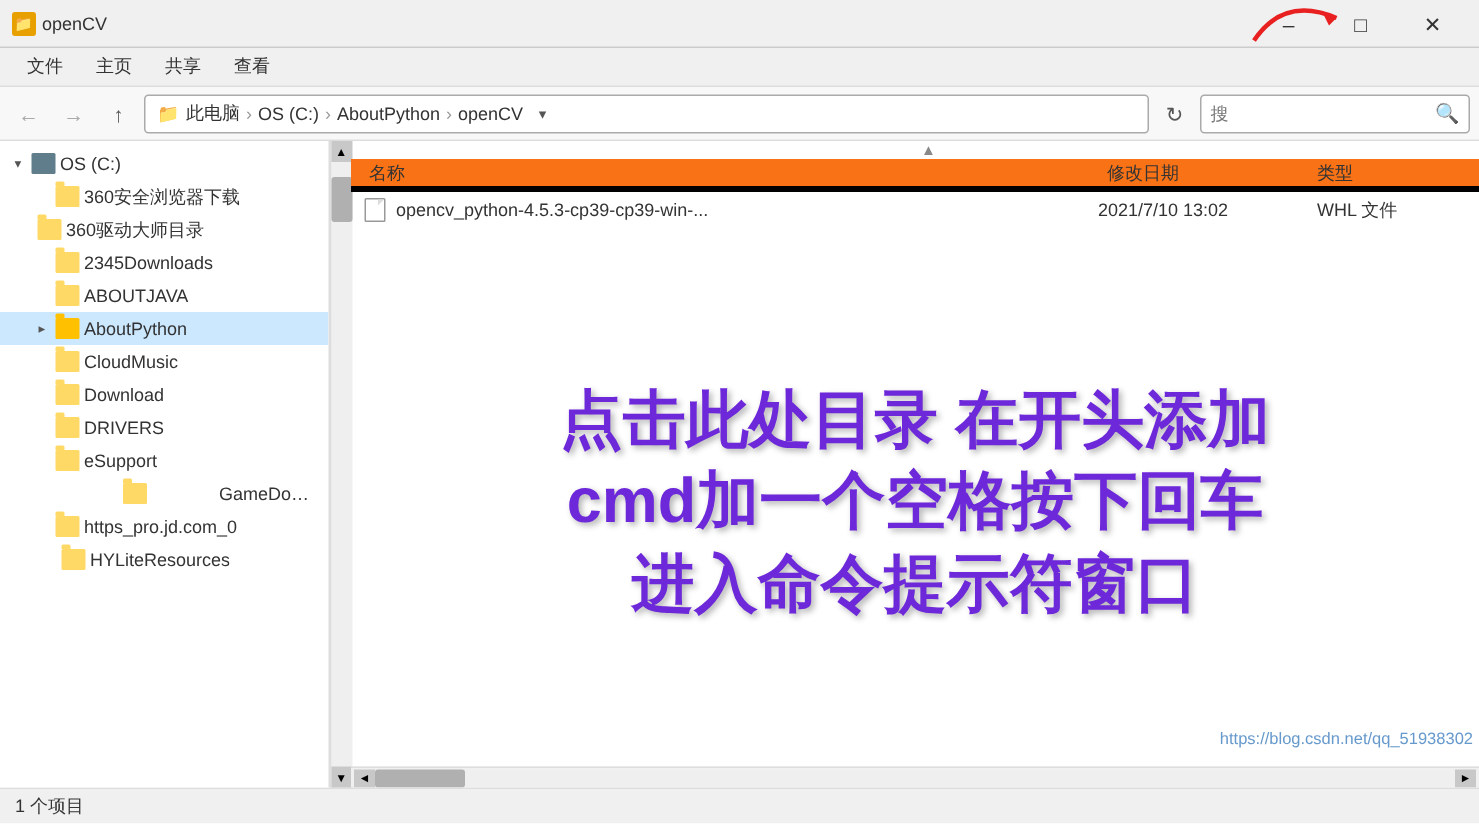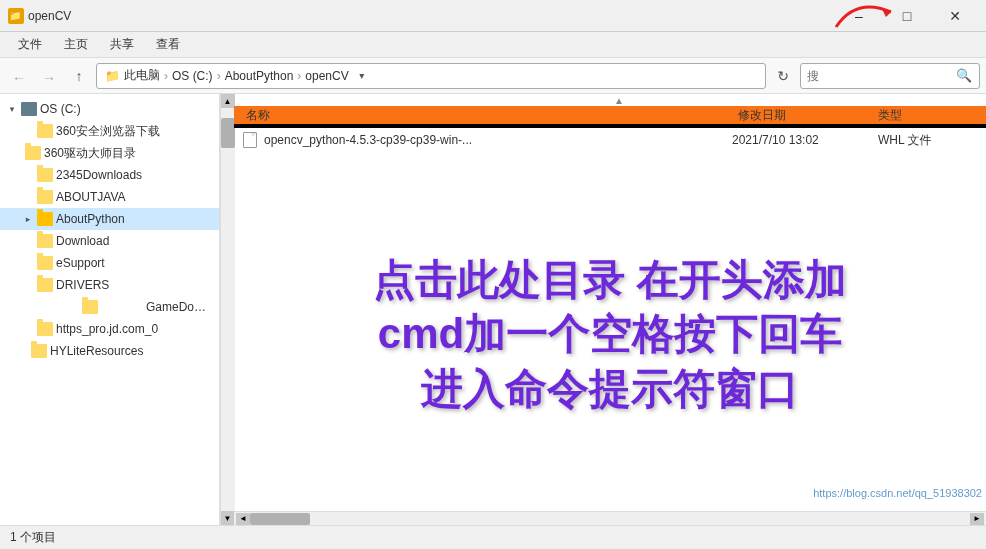--- a/index.html
+++ b/index.html
@@ -378,43 +378,48 @@
       <span class="tree-label">ABOUTJAVA</span>
     </div>
     <div class="tree-item selected" style="padding-left: 22px;">
       <span class="tree-expand">▸</span>
       <div class="folder-icon open"></div>
       <span class="tree-label">AboutPython</span>
     </div>
     <div class="tree-item" style="padding-left: 22px;">
       <span class="tree-expand"></span>
       <div class="folder-icon"></div>
+      <span class="tree-label">CloudMusic</span>
+    </div>
+    <div class="tree-item" style="padding-left: 22px;">
+      <span class="tree-expand"></span>
+      <div class="folder-icon"></div>
       <span class="tree-label">Download</span>
     </div>
     <div class="tree-item" style="padding-left: 22px;">
       <span class="tree-expand"></span>
       <div class="folder-icon"></div>
+      <span class="tree-label">DRIVERS</span>
+    </div>
+    <div class="tree-item" style="padding-left: 22px;">
+      <span class="tree-expand"></span>
+      <div class="folder-icon"></div>
       <span class="tree-label">eSupport</span>
     </div>
-    <div class="tree-item" style="padding-left: 22px;">
-      <span class="tree-expand"></span>
-      <div class="folder-icon"></div>
-      <span class="tree-label">DRIVERS</span>
-    </div>
     <div class="tree-item" style="padding-left: 22px; gap: 48px;">
       <span class="tree-expand"></span>
       <div class="folder-icon"></div>
       <span class="tree-label">GameDownload</span>
     </div>
     <div class="tree-item" style="padding-left: 22px;">
       <span class="tree-expand"></span>
       <div class="folder-icon"></div>
       <span class="tree-label">https_pro.jd.com_0</span>
     </div>
-    <div class="tree-item" style="padding-left: 16px;">
+    <div class="tree-item" style="padding-left: 26px;">
       <span class="tree-expand"></span>
       <div class="folder-icon"></div>
       <span class="tree-label">HYLiteResources</span>
     </div>
   </div>
 
   <div class="sidebar-scroll-bar">
     <div class="sb-arrow">▲</div>
     <div class="sb-track">
       <div class="sb-thumb"></div>

